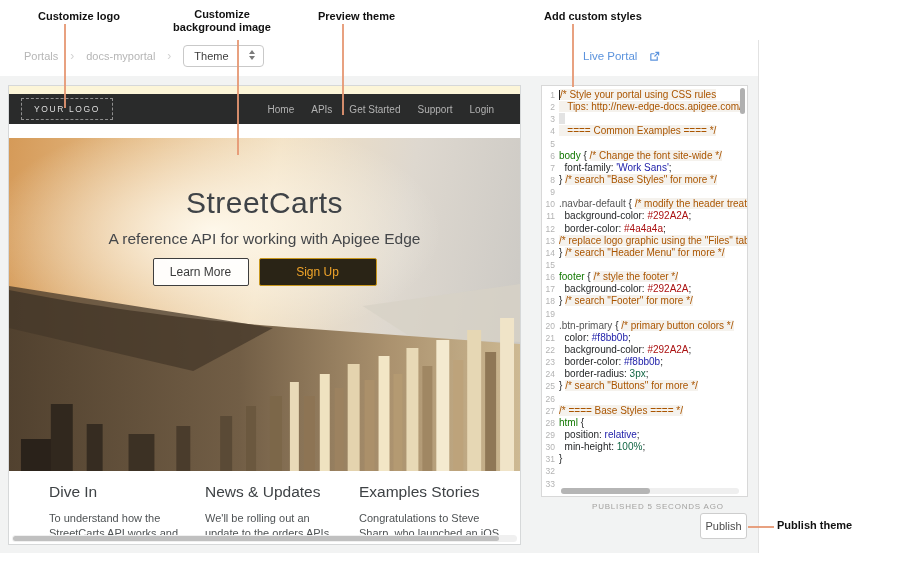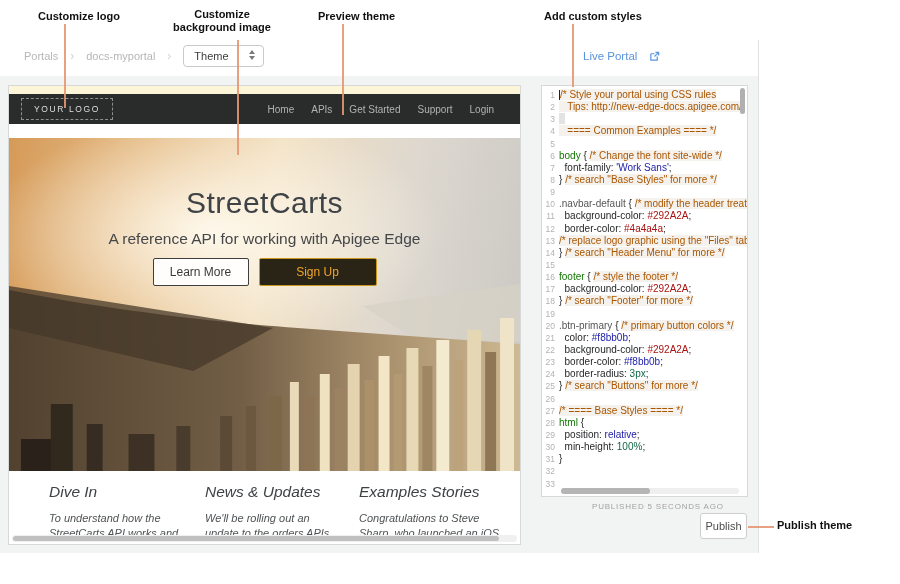--- a/index.html
+++ b/index.html
@@ -42,21 +42,21 @@
       radial-gradient(ellipse 62% 48% at 40% 28%, rgba(255,250,238,.95), rgba(255,250,238,0) 72%),
       linear-gradient(100deg, #d59a58 0%, #e6be8a 25%, #f2e0c2 48%, #ded8cf 72%, #c9c7c3 100%);
   }
   .hero-city { position:absolute; left:0; bottom:0; width:100%; height:215px; }
   .hero-title { position:absolute; left:0; top:48px; width:100%; text-align:center; font-size:30px; color:#3f4347; letter-spacing:.5px; }
   .hero-sub { position:absolute; left:0; top:92px; width:100%; text-align:center; font-size:15.5px; color:#45474a; }
   .hero-btns { position:absolute; left:0; top:120px; width:100%; display:flex; justify-content:center; gap:10px; }
   .btn-learn { width:96px; height:28px; background:rgba(255,255,255,.92); border:1px solid #3e3e3e; color:#3a3a3a; font-size:12px; display:flex; align-items:center; justify-content:center; border-radius:2px; cursor:pointer; }
   .btn-signup { width:118px; height:28px; background:#2a2416; border:1px solid #c8971c; color:#f0a42a; font-size:12px; display:flex; align-items:center; justify-content:center; border-radius:2px; cursor:pointer; }
 
-  .psections { position:absolute; left:0; top:385px; width:100%; height:75px; background:#fff;font-style:italic; }
+  .psections { position:absolute; left:0; top:385px; width:100%; height:75px; background:#fff; }
   .psec { position:absolute; top:12px; }
   .psec h3 { font-size:15.5px; font-weight:400; color:#3e4245; margin-bottom:10px; white-space:nowrap; }
   .psec .ptext div { font-size:11px; color:#4e5254; line-height:15px; white-space:nowrap; }
 
   .card-hscroll-track { position:absolute; left:3px; bottom:2px; width:505px; height:7px; border-radius:4px; background:#f0f0f0; }
   .card-hscroll-thumb { position:absolute; left:1px; top:1px; width:486px; height:5px; border-radius:3px; background:#c0c0c0; cursor:pointer; }
 
   
   .editor { position:absolute; left:541px; top:85px; width:207px; height:412px; background:#fff; border:1px solid #d8d8d8; overflow:hidden; z-index:4; }
   .code-lines { position:absolute; left:0; top:3px; width:100%; }

